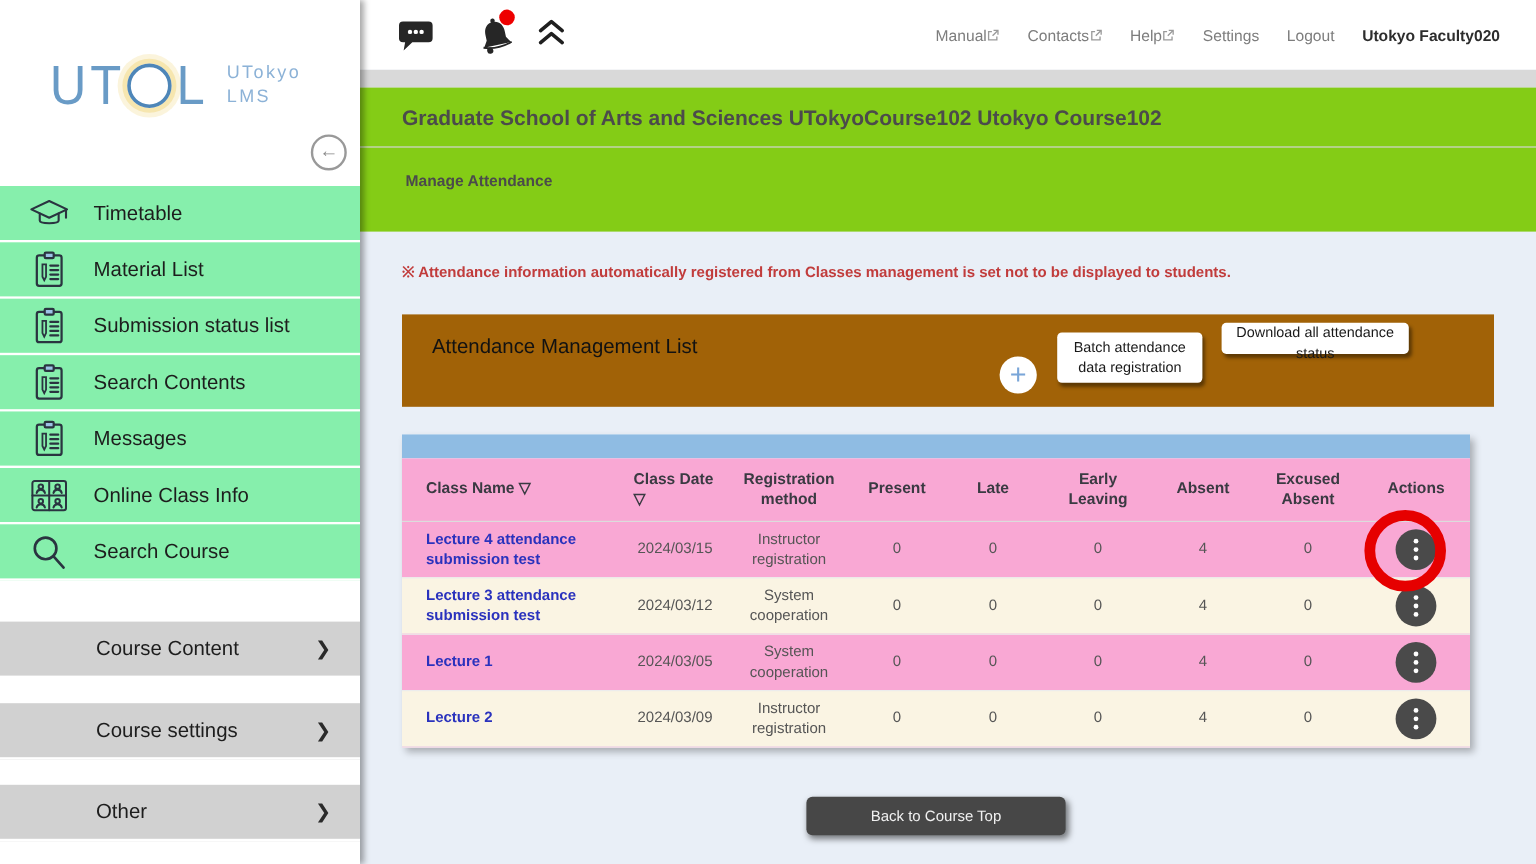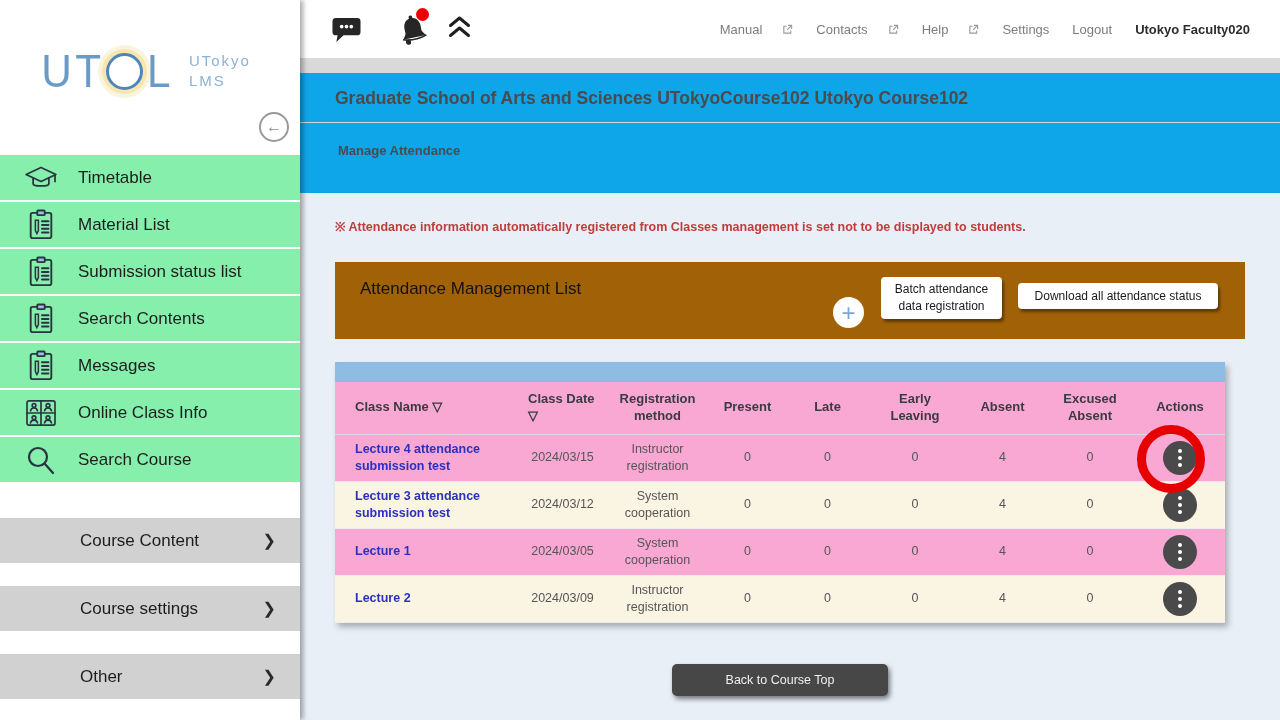--- a/index.html
+++ b/index.html
@@ -59,26 +59,26 @@
   .main { position:absolute; left:300px; top:0; width:980px; height:720px; }
 
   .topbar { height:58px; background:#fff; display:flex; align-items:center; position:relative; }
   .topbar-icons { display:flex; align-items:flex-end; margin-left:30px; }
   .icon-btn { background:none; border:none; padding:0; cursor:pointer; display:block; }
   .chat-btn { margin-bottom:2px; }
   .bell-wrap { position:relative; margin-left:34px; }
   .badge { position:absolute; right:0px; top:-5px; width:13px; height:13px; background:#ee0000; border-radius:50%; }
   .chev-up-btn { margin-left:18px; margin-bottom:8px; }
   .topbar-links { margin-left:auto; margin-right:30px; display:flex; align-items:center; gap:23px; font-size:13px; color:#7d7d7d; }
-  .tb-link { display:flex; align-items:center; gap:20px; cursor:pointer; }
+  .tb-link { display:flex; align-items:center; gap:0; cursor:pointer; }
   .tb-user { font-weight:bold; color:#2d2d2d; }
 
   .gray-band { height:15px; background:#d9d9d9; }
 
-  .title-card { background:#0ea5e9; }
+  .title-card { background:#84cc16; }
   .course-title {
     padding:15px 20px 13px 35px; font-size:17.5px; font-weight:bold; color:#4b4b4b;
     border-bottom:1px solid #d5d5d5;
   }
   .page-title { padding:20px 20px 35px 38px; font-size:13px; font-weight:bold; color:#4b4b4b; }
 
   .content { padding:0 35px; }
   .warning { margin:25px 0 0 0; font-size:12.5px; font-weight:bold; color:#c13c3c; }
 
   .panel { margin-top:27px; height:77px; background:#a16207; position:relative;padding-left:28px; }
@@ -87,21 +87,21 @@
     position:absolute; left:498px; top:35px; width:31px; height:31px; border-radius:50%;
     background:#fff; border:none; color:#7aa6d8; font-size:24px; line-height:28px;
     text-align:center; padding:0; cursor:pointer; font-family:inherit;
   }
   .panel-btn {
     position:absolute; background:#fff; border:none; border-radius:4px; color:#191919;
     font-size:12px; line-height:1.4; box-shadow:2px 3px 3px rgba(0,0,0,.42);
     cursor:pointer; font-family:inherit; padding:0 6px;
   }
   .btn-batch { left:546px; top:15px; width:121px; height:42px; }
-  .btn-download { left:683px; top:21px; width:200px; height:26px; }
+  .btn-download { left:683px; top:7px; width:156px; height:26px; }
 
   .table-wrap { margin-top:23px; width:890px; background:#fff; box-shadow:3px 4px 6px rgba(0,0,0,.28); }
   .table-topstrip { height:20px; background:#8fbce3; }
   table { width:890px; table-layout:fixed; border-collapse:collapse; background:#f9a8d4; }
   th {
     font-size:13px; font-weight:bold; color:#3a3a42; height:52px; vertical-align:middle;
     text-align:center; line-height:1.3; border-bottom:1px solid #dcdcdc; padding:2px 3px;
   }
   th.th-left { text-align:left; padding-left:20px; }
   th.th-pre { white-space:pre-line; text-align:left; padding-left:8px; }

